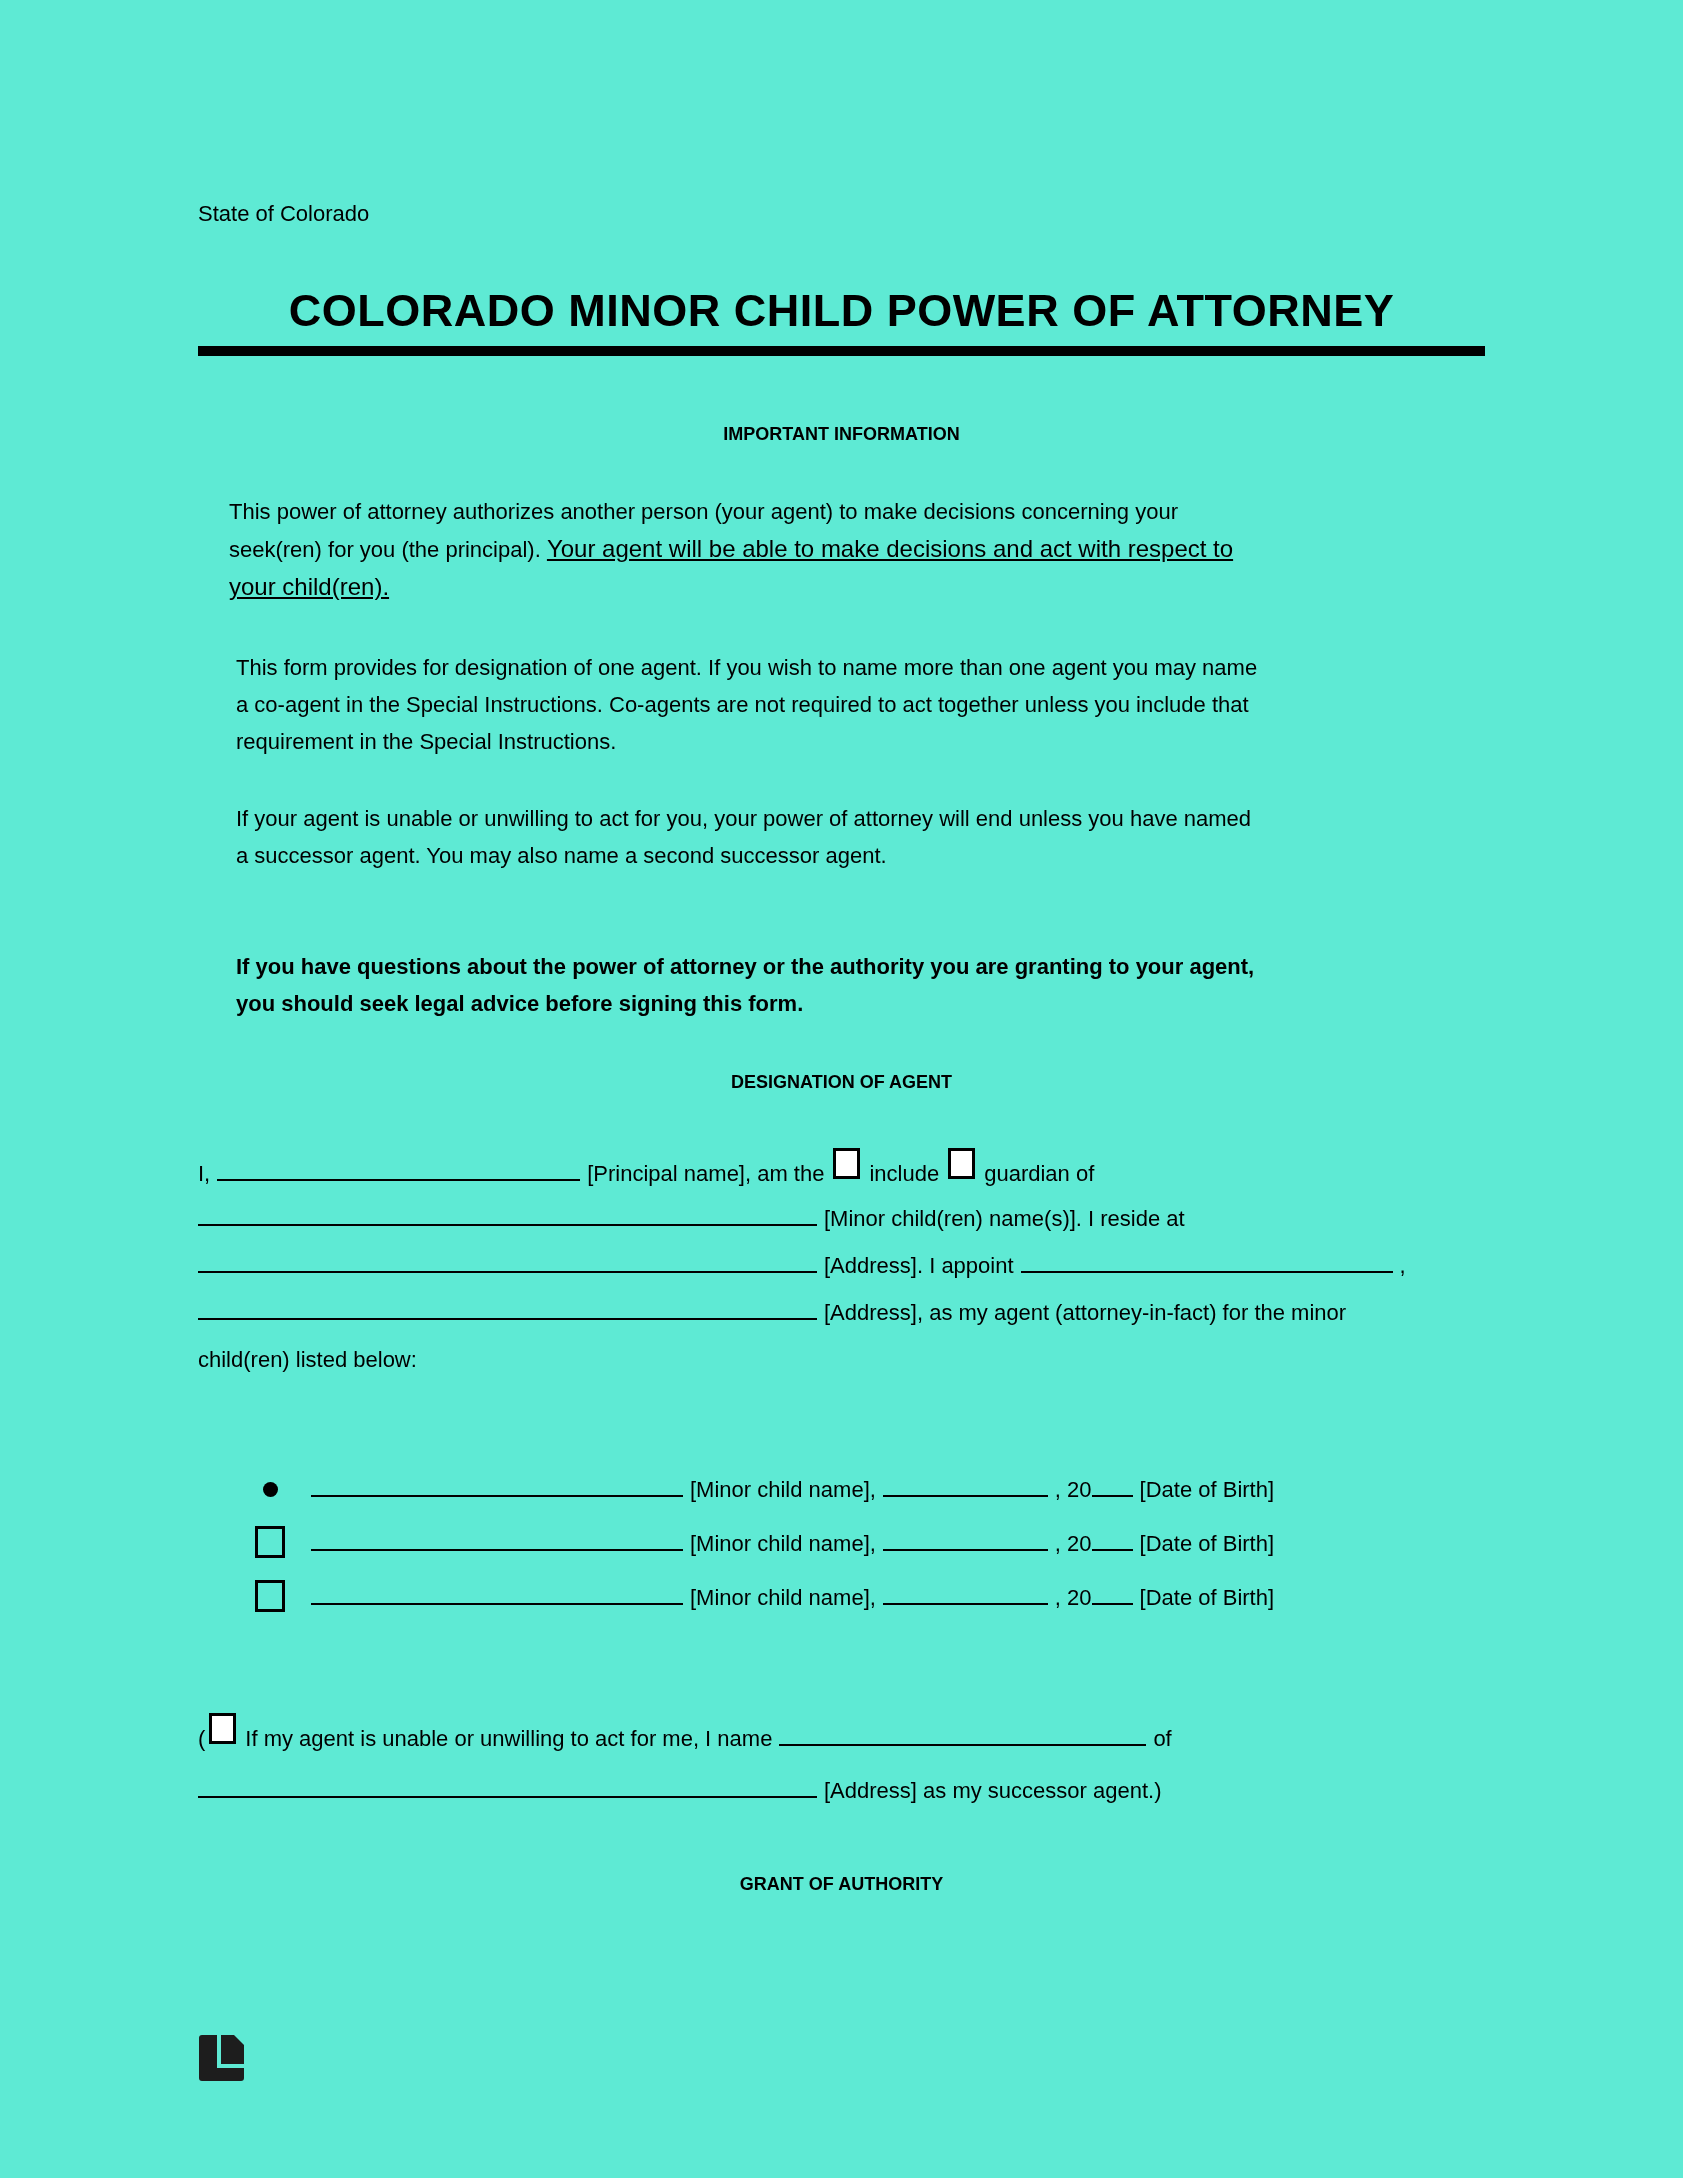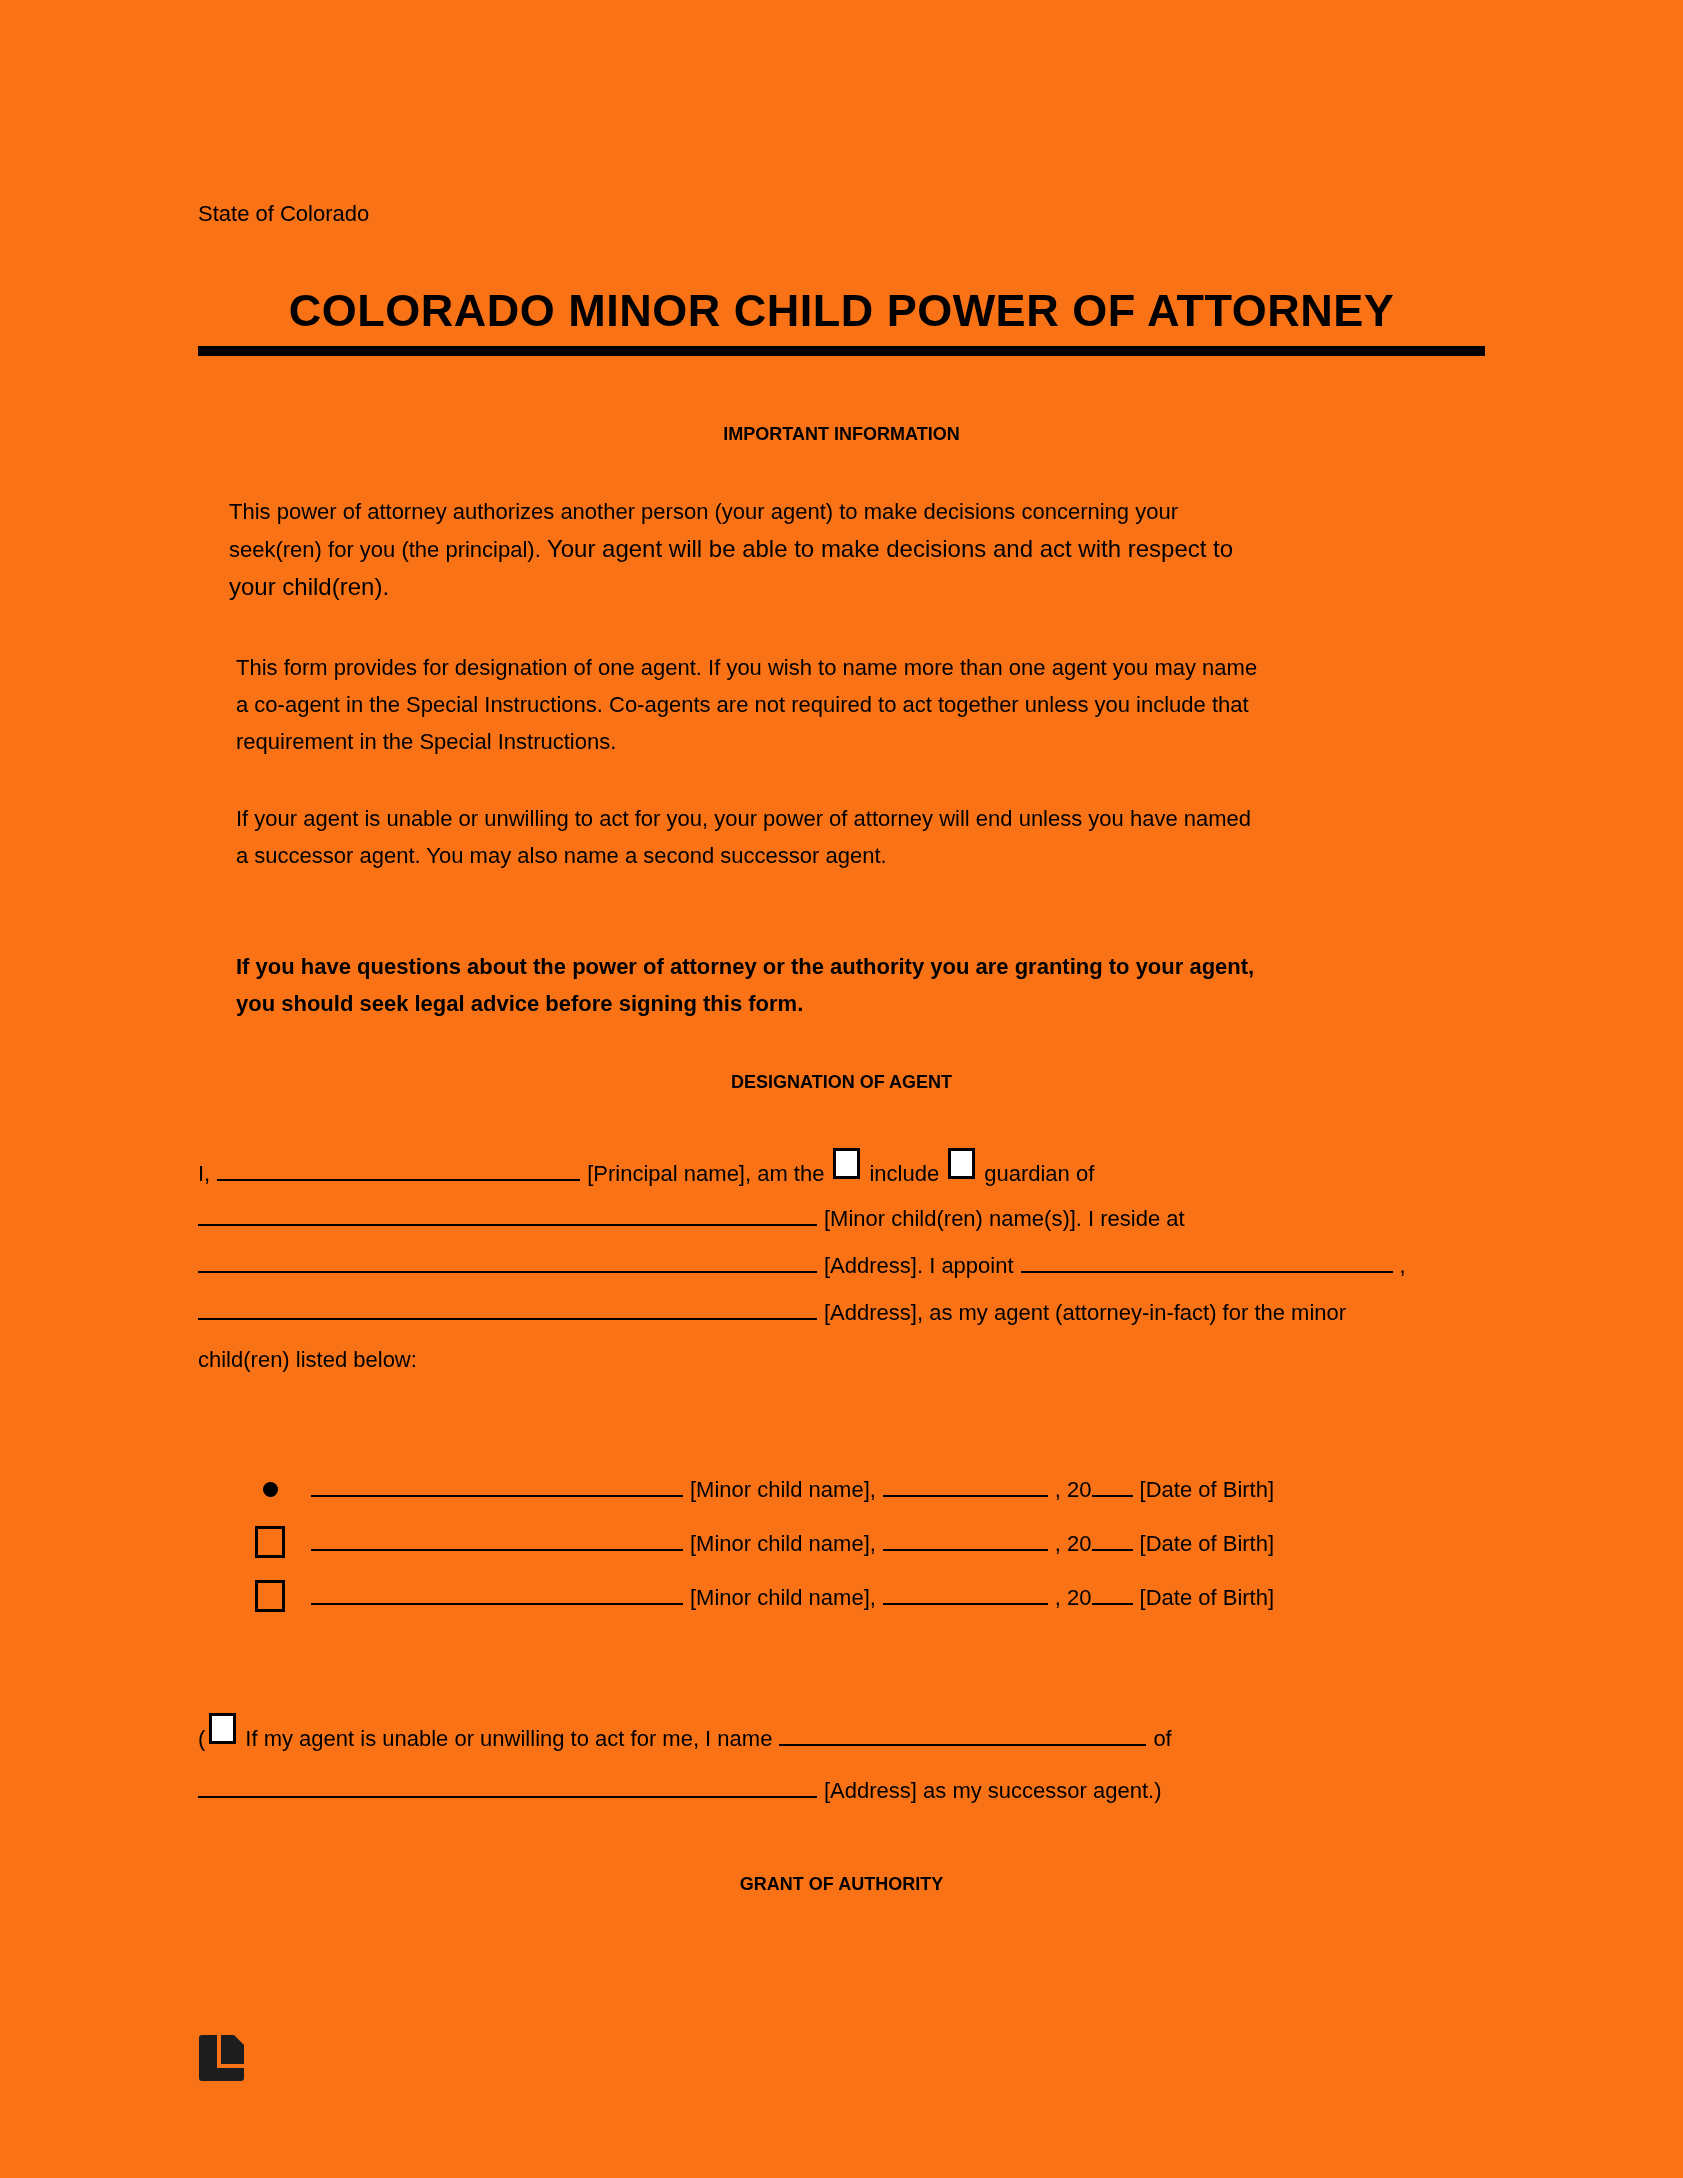--- a/index.html
+++ b/index.html
@@ -1,33 +1,33 @@
 <!DOCTYPE html>
 <html><head>
 <meta charset="utf-8">
 <style>
   html,body{margin:0;padding:0;background:#ffffff;}
-  .page{position:relative;width:1683px;height:2178px;background:#f97316;
+  .page{position:relative;width:1683px;height:2178px;background:#5eead4;
         font-family:"Liberation Sans","DejaVu Sans",sans-serif;color:#000;}
   .abs{position:absolute;left:198px;width:1287px;}
   .state{top:201px;font-size:22px;}
   .title-wrap{top:285px;text-align:center;}
   .doc-title{font-size:45px;font-weight:bold;letter-spacing:0.5px;white-space:nowrap;}
   .title-bar{top:346px;height:10px;background:#000;}
   .h-center{text-align:center;font-weight:bold;font-size:18px;}
   .h-important{top:424px;}
   .h-desig{top:1072px;}
   .h-grant{top:1874px;}
   .para{font-size:22px;line-height:37px;}
   .prewrap{white-space:pre-line;margin-left:38px;}
   .p1{top:493px;margin-left:31px;}
   .p2{top:649px;}
   .p3{top:800px;}
   .p4{top:948px;font-weight:bold;}
-  .big{font-size:24px;}
+  .big{font-size:24px;text-decoration:underline;}
   .desig{top:1148px;}
   .desig-line{font-size:22px;line-height:47px;height:47px;white-space:nowrap;}
   .blank{display:inline-block;border-bottom:2px solid #000;height:20px;margin:0 7px;vertical-align:baseline;}
   .b-principal{width:363px;}
   .b-long{width:619px;margin-left:0;}
   .b-appoint{width:372px;}
   .b-rel{width:202px;}
   .b-childname{width:372px;}
   .b-date{width:165px;}
   .b-year{width:41px;margin-left:0;}

